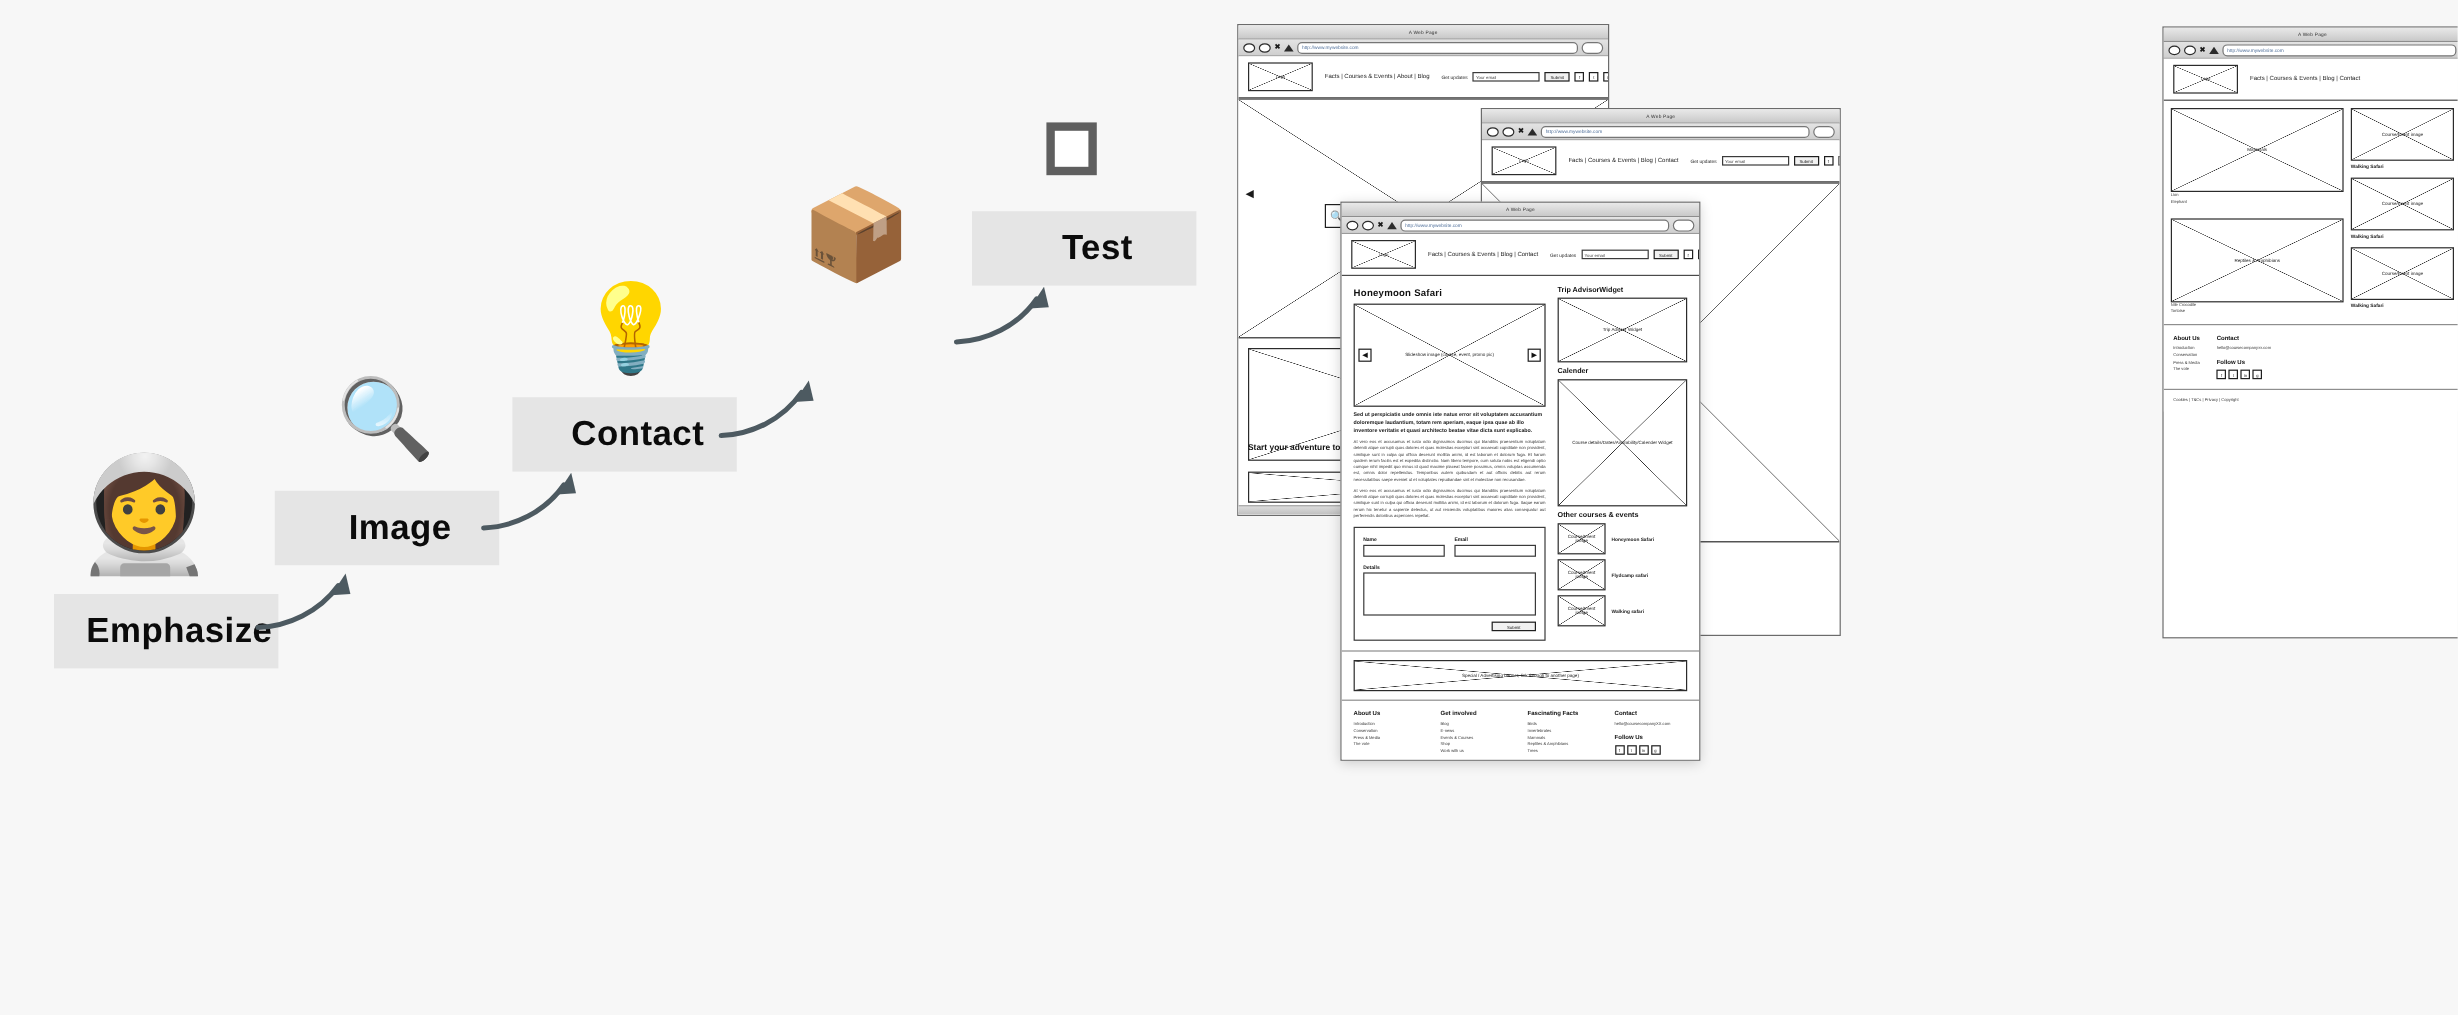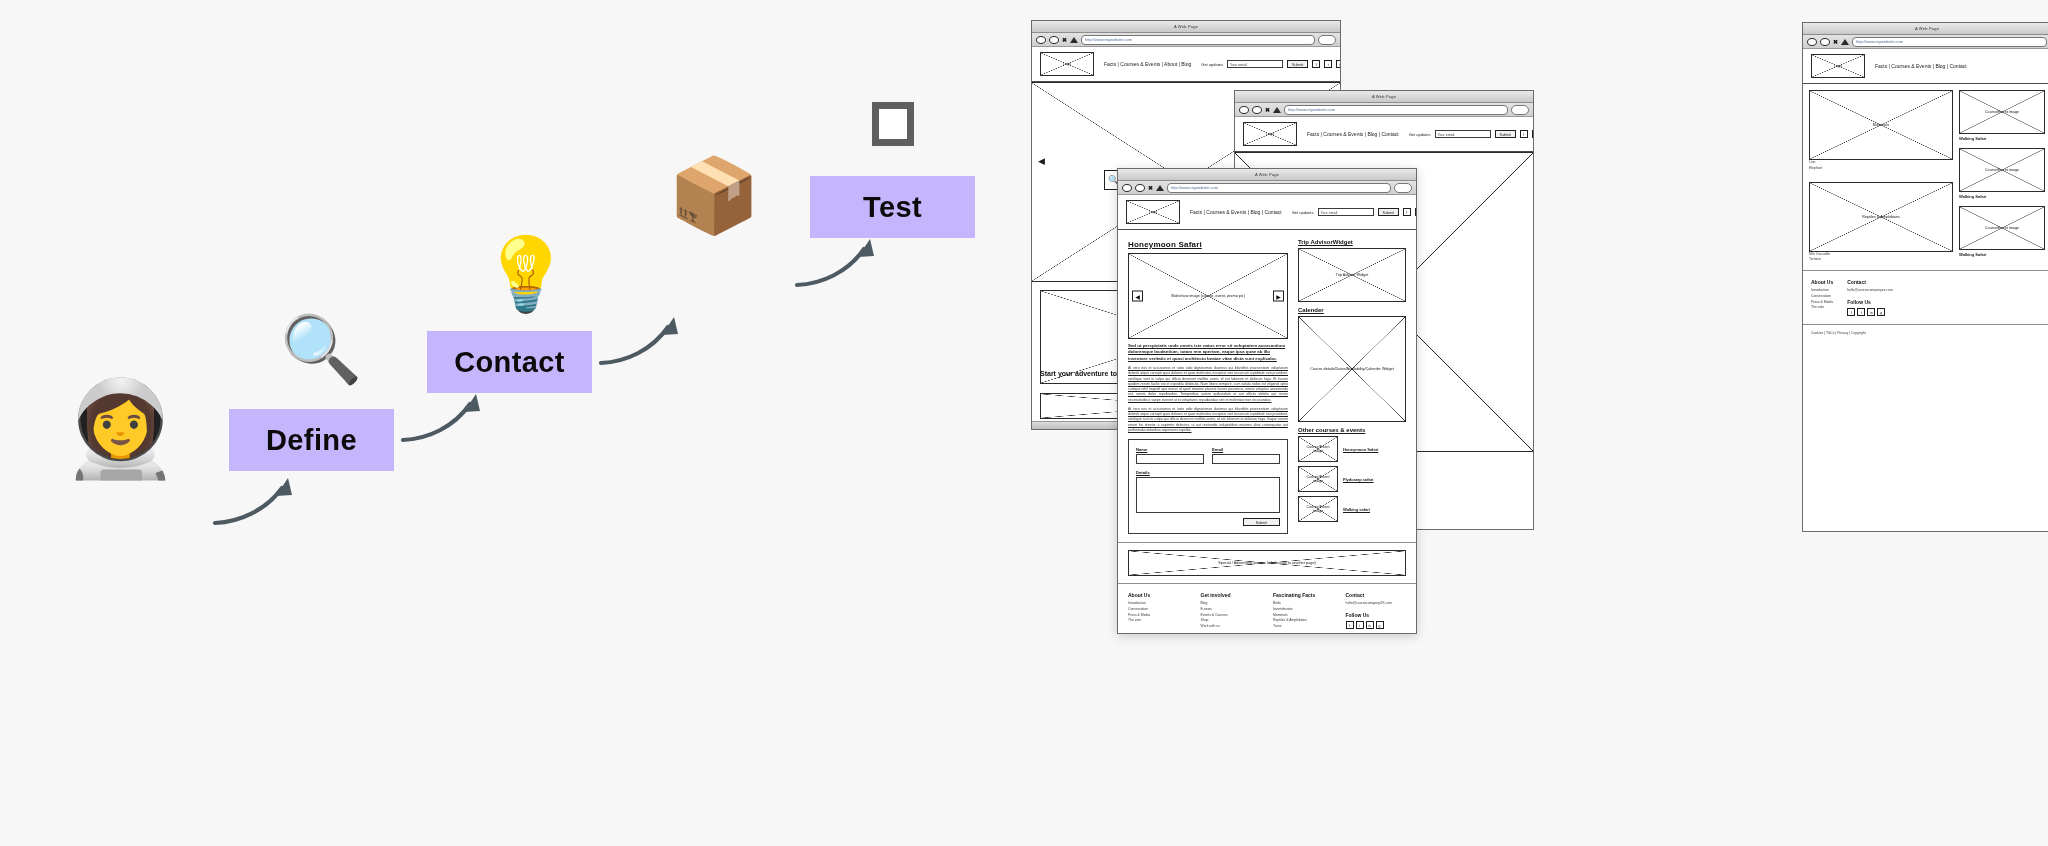--- a/index.html
+++ b/index.html
@@ -18,29 +18,30 @@
 
   
   #stage {
     position: absolute;
     left: 0; top: 0;
     width: 1020px; height: 846px;
   }
 
   .step-label {
     position: absolute;
-    background: #c4b5fd;
+    background: #e5e5e5;
     color: #0b0b0b;
     font-weight: 700;
     font-size: 29px;
     letter-spacing: .4px;
     display: flex;
     align-items: center;
     justify-content: center;
     white-space: nowrap;
+    padding-left: 22px;
   }
 
   .emoji {
     position: absolute;
     line-height: 1;
     user-select: none;
   }
 
   .arrow {
     position: absolute;
@@ -260,28 +261,29 @@
     background: linear-gradient(#dcdcdc, #bfbfbf);
     border-top: 1px solid #9a9a9a;
   }
 </style>
 </head>
 <body>
 
 <div id="stage">
 
   <div class="emoji" style="left:62px; top:382px; font-size:94px;">👩‍🚀</div>
+  <div class="step-label" style="left:45px; top:495px; width:165px; height:62px;">Emphasize</div>
 
   <svg class="arrow" style="left:210px; top:470px;" width="90" height="60" viewBox="0 0 90 60">
     <path d="M5,53 C30,52 56,40 72,18" fill="none" stroke="#4d5a61" stroke-width="4.2" stroke-linecap="round"></path>
     <path d="M78,8 L66,26 L82,25 Z" fill="#4d5a61"></path>
   </svg>
 
   <div class="emoji" style="left:280px; top:316px; font-size:66px;">🔍</div>
-  <div class="step-label" style="left:229px; top:409px; width:165px; height:62px;">Define</div>
+  <div class="step-label" style="left:229px; top:409px; width:165px; height:62px;">Image</div>
 
   <svg class="arrow" style="left:398px; top:385px;" width="90" height="62" viewBox="0 0 90 62">
     <path d="M5,55 C30,54 56,42 72,19" fill="none" stroke="#4d5a61" stroke-width="4.2" stroke-linecap="round"></path>
     <path d="M78,9 L66,27 L82,26 Z" fill="#4d5a61"></path>
   </svg>
 
   <div class="emoji" style="left:481px; top:238px; font-size:72px;">💡</div>
   <div class="step-label" style="left:427px; top:331px; width:165px; height:62px;">Contact</div>
 
   <svg class="arrow" style="left:596px; top:308px;" width="90" height="62" viewBox="0 0 90 62">
@@ -490,21 +492,21 @@
         <span class="header-right">
           <span class="lbl-xs">Get updates</span>
           <span class="mini-input">Your email</span>
           <span class="mini-btn">Submit</span>
           <span class="social-ico">f</span>
           <span class="social-ico">t</span>
 
         </span>
       </div>
 
-      <div style="display:flex; gap:10px; padding:4px 10px 0 10px;text-decoration:underline;">
+      <div style="display:flex; gap:10px; padding:4px 10px 0 10px;">
 
         <div style="flex:1 1 auto; min-width:0;">
           <div class="h-title">Honeymoon Safari</div>
 
           <div style="position:relative;">
             <div class="xbox" style="height:86px;">
               <span class="xlabel">Slideshow image (course, event, promo pic)</span>
             </div>
             <div class="arrow-btn" style="position:absolute; left:4px; top:50%; transform:translateY(-50%); z-index:5;">◀</div>
             <div class="arrow-btn" style="position:absolute; right:4px; top:50%; transform:translateY(-50%); z-index:5;">▶</div>

